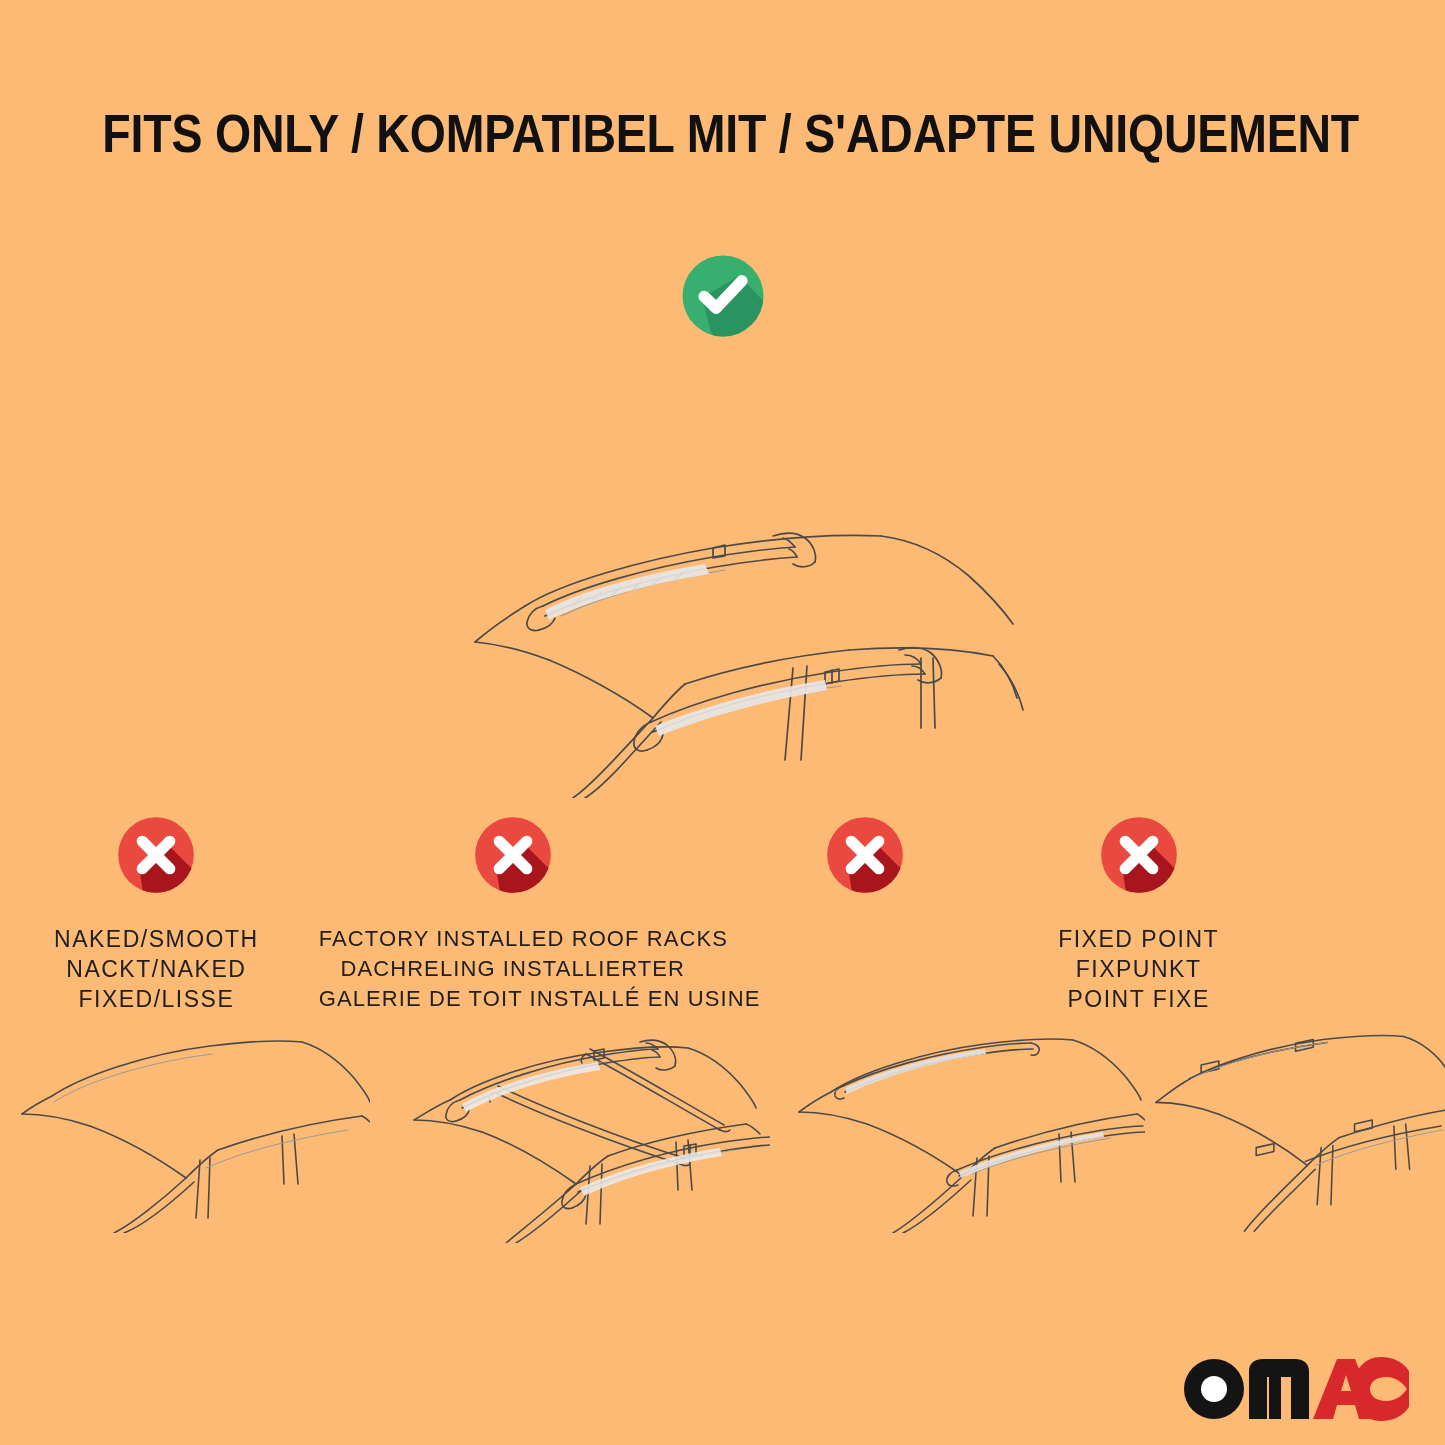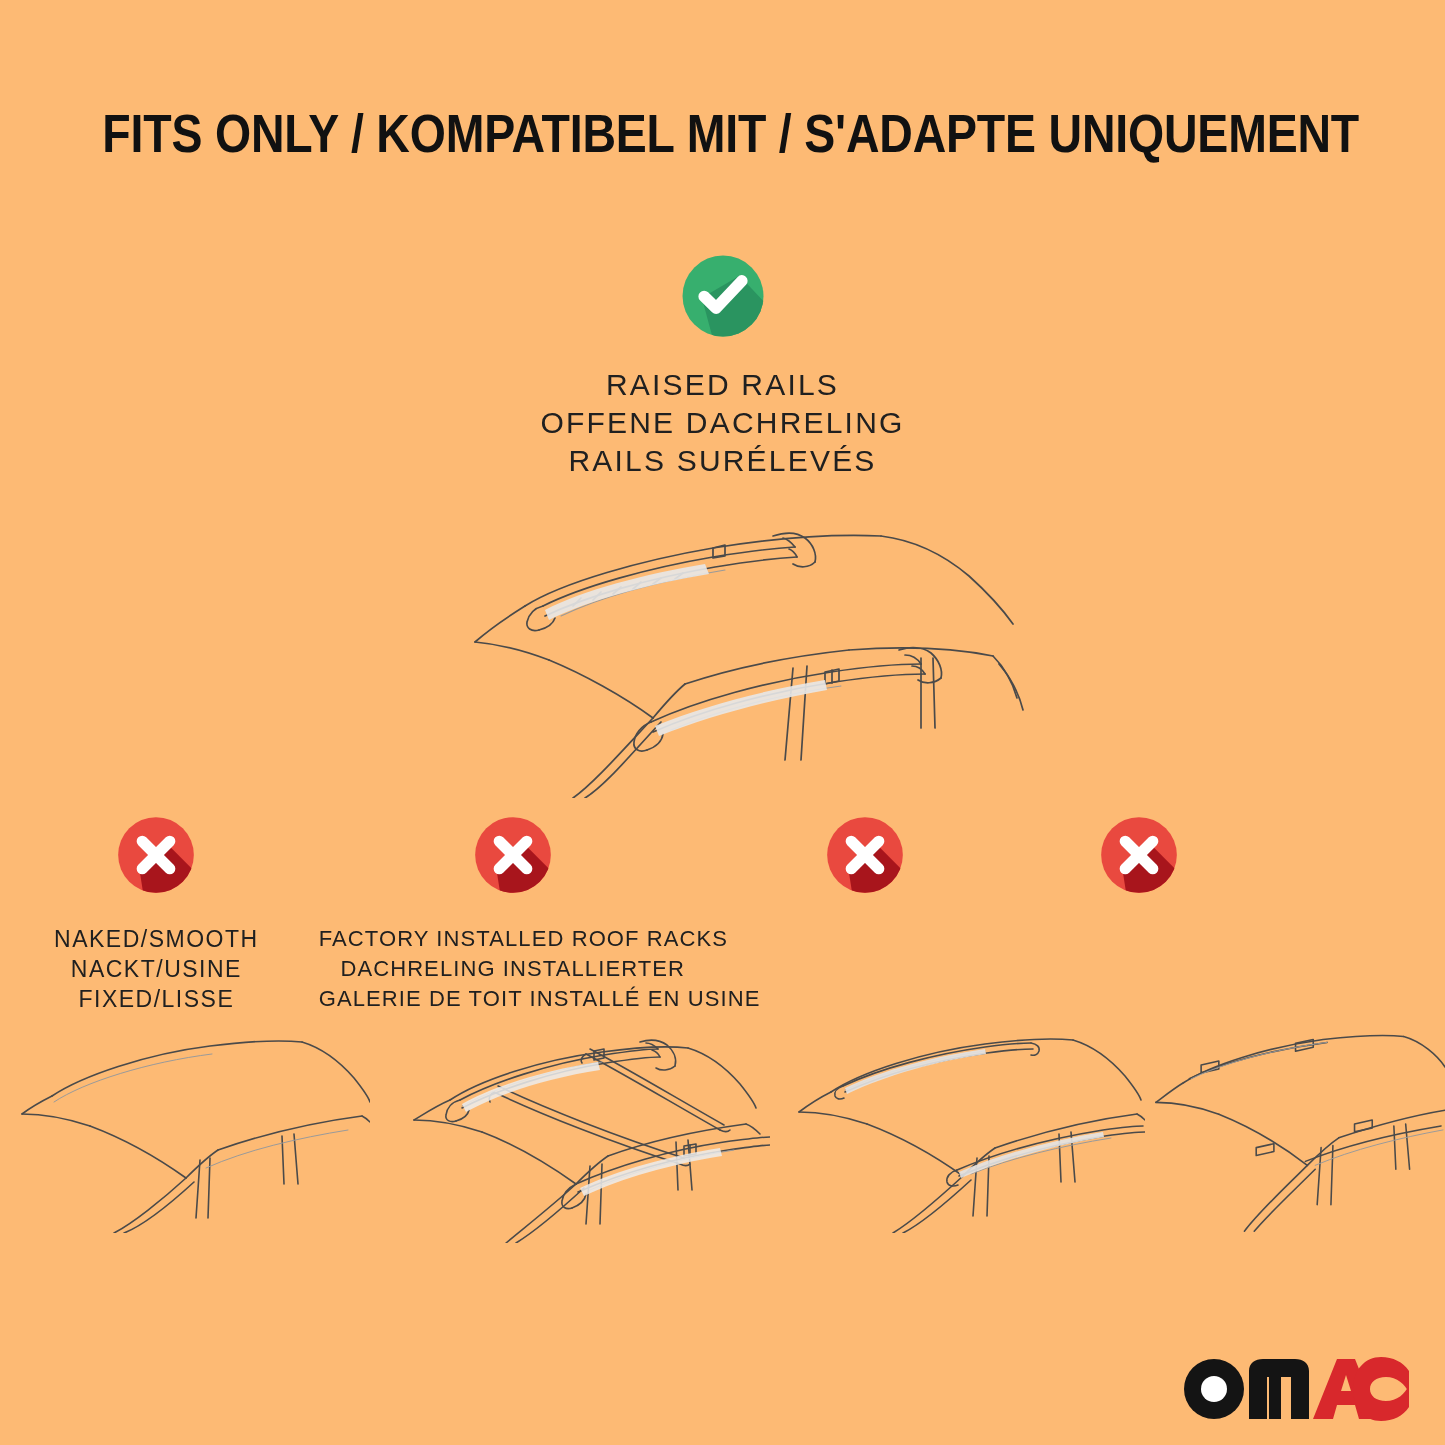--- a/index.html
+++ b/index.html
@@ -161,25 +161,20 @@
             </clipPath>
         </defs>
         <circle cx="50" cy="50" r="44" fill="#37AF6E"></circle>
         <g clip-path="url(#ckClip)">
           <path d="M68 28 L100 62 L100 100 L40 100 L27 52 Z" fill="#2A9460"></path>
         </g>
         <path d="M29.5 50.5 L42.5 63.2 L70.5 33.5" fill="none" stroke="#FFFFFF" stroke-width="12.5" stroke-linecap="round" stroke-linejoin="round"></path>
       </svg>
     </div>
 
-    <div class="hero-labels">
-      <div class="label-line">RAISED RAILS</div>
-      <div class="label-line">OFFENE DACHRELING</div>
-      <div class="label-line">RAILS SURÉLEVÉS</div>
-    </div>
 
     <div class="hero-art">
       <svg width="620" height="300" viewBox="0 0 620 300" aria-hidden="true">
         <g fill="none" stroke="#4a4a4a" stroke-width="1.7" stroke-linecap="round" stroke-linejoin="round">
 
           <path d="M112 108 C150 84 230 62 300 50 C360 40 420 36 468 38"></path>
           <path d="M468 38 C500 42 530 56 556 78 C576 96 590 112 600 126"></path>
           <path d="M112 108 C96 118 78 130 62 144"></path>
           <path d="M62 144 C84 146 110 152 136 162"></path>
           <path d="M136 162 C170 176 210 198 240 220"></path>
@@ -253,21 +248,21 @@
               <path d="M62 36 L100 74 L100 100 L36 100 L30 62 Z" fill="#A8151C"></path>
             </g>
           <g stroke="#FFFFFF" stroke-width="13" stroke-linecap="round">
             <line x1="34" y1="34" x2="66" y2="66"></line>
             <line x1="66" y1="34" x2="34" y2="66"></line>
           </g>
         </svg>
       </div>
       <div class="col-labels">
         <div class="col-label-line">NAKED/SMOOTH</div>
-        <div class="col-label-line">NACKT/USINE</div>
+        <div class="col-label-line">NACKT/NAKED</div>
         <div class="col-label-line">FIXED/LISSE</div>
       </div>
     </div>
 
     <div class="col col-2">
       <div class="col-icon">
         <svg width="86" height="86" viewBox="0 0 100 100" aria-hidden="true">
           <defs>
               <clipPath id="xc2">
                 <circle cx="50" cy="50" r="44"></circle>
@@ -320,20 +315,25 @@
             </defs>
           <circle cx="50" cy="50" r="44" fill="#E9493F"></circle>
           <g clip-path="url(#xc4)">
               <path d="M62 36 L100 74 L100 100 L36 100 L30 62 Z" fill="#A8151C"></path>
             </g>
           <g stroke="#FFFFFF" stroke-width="13" stroke-linecap="round">
             <line x1="34" y1="34" x2="66" y2="66"></line>
             <line x1="66" y1="34" x2="34" y2="66"></line>
           </g>
         </svg>
+      </div>
+      <div class="col-labels">
+        <div class="col-label-line">FIXED POINT</div>
+        <div class="col-label-line">FIXPUNKT</div>
+        <div class="col-label-line">POINT FIXE</div>
       </div>
     </div>
   </div>
 
   <div class="art-row">
 
     <div class="art-cell art-1">
       <svg width="360" height="215" viewBox="0 0 360 215" aria-hidden="true">
         <g fill="none" stroke="#4a4a4a" stroke-width="1.6" stroke-linecap="round" stroke-linejoin="round">
           <path d="M42 78 C72 58 136 36 200 28 C240 23 272 22 292 24"></path>

